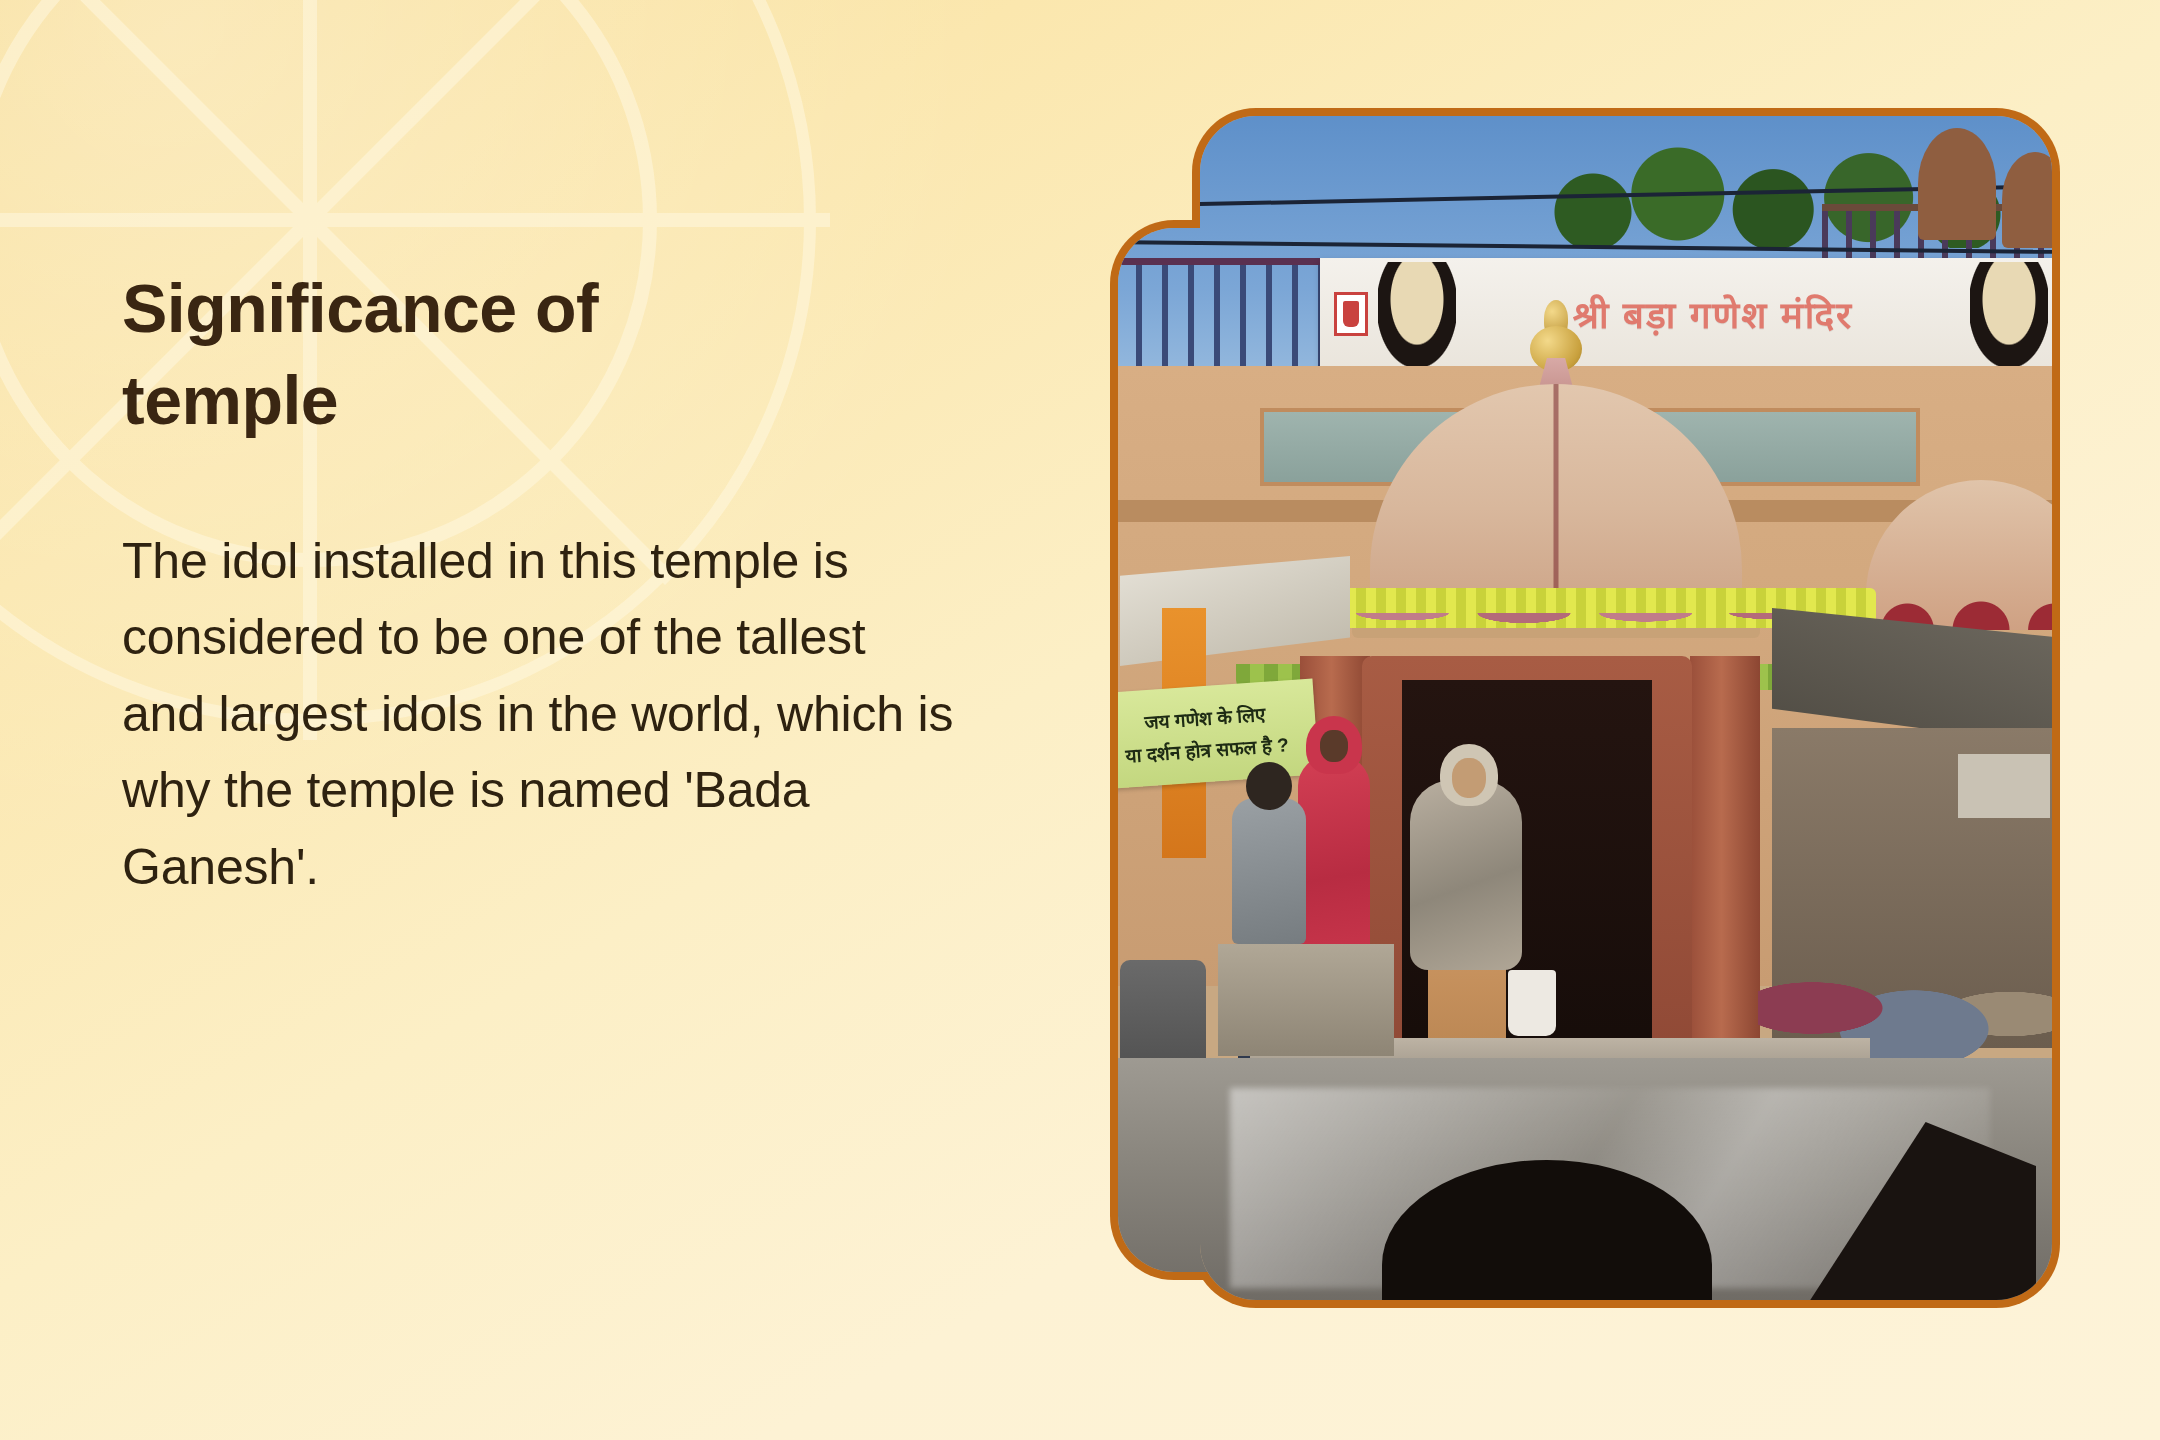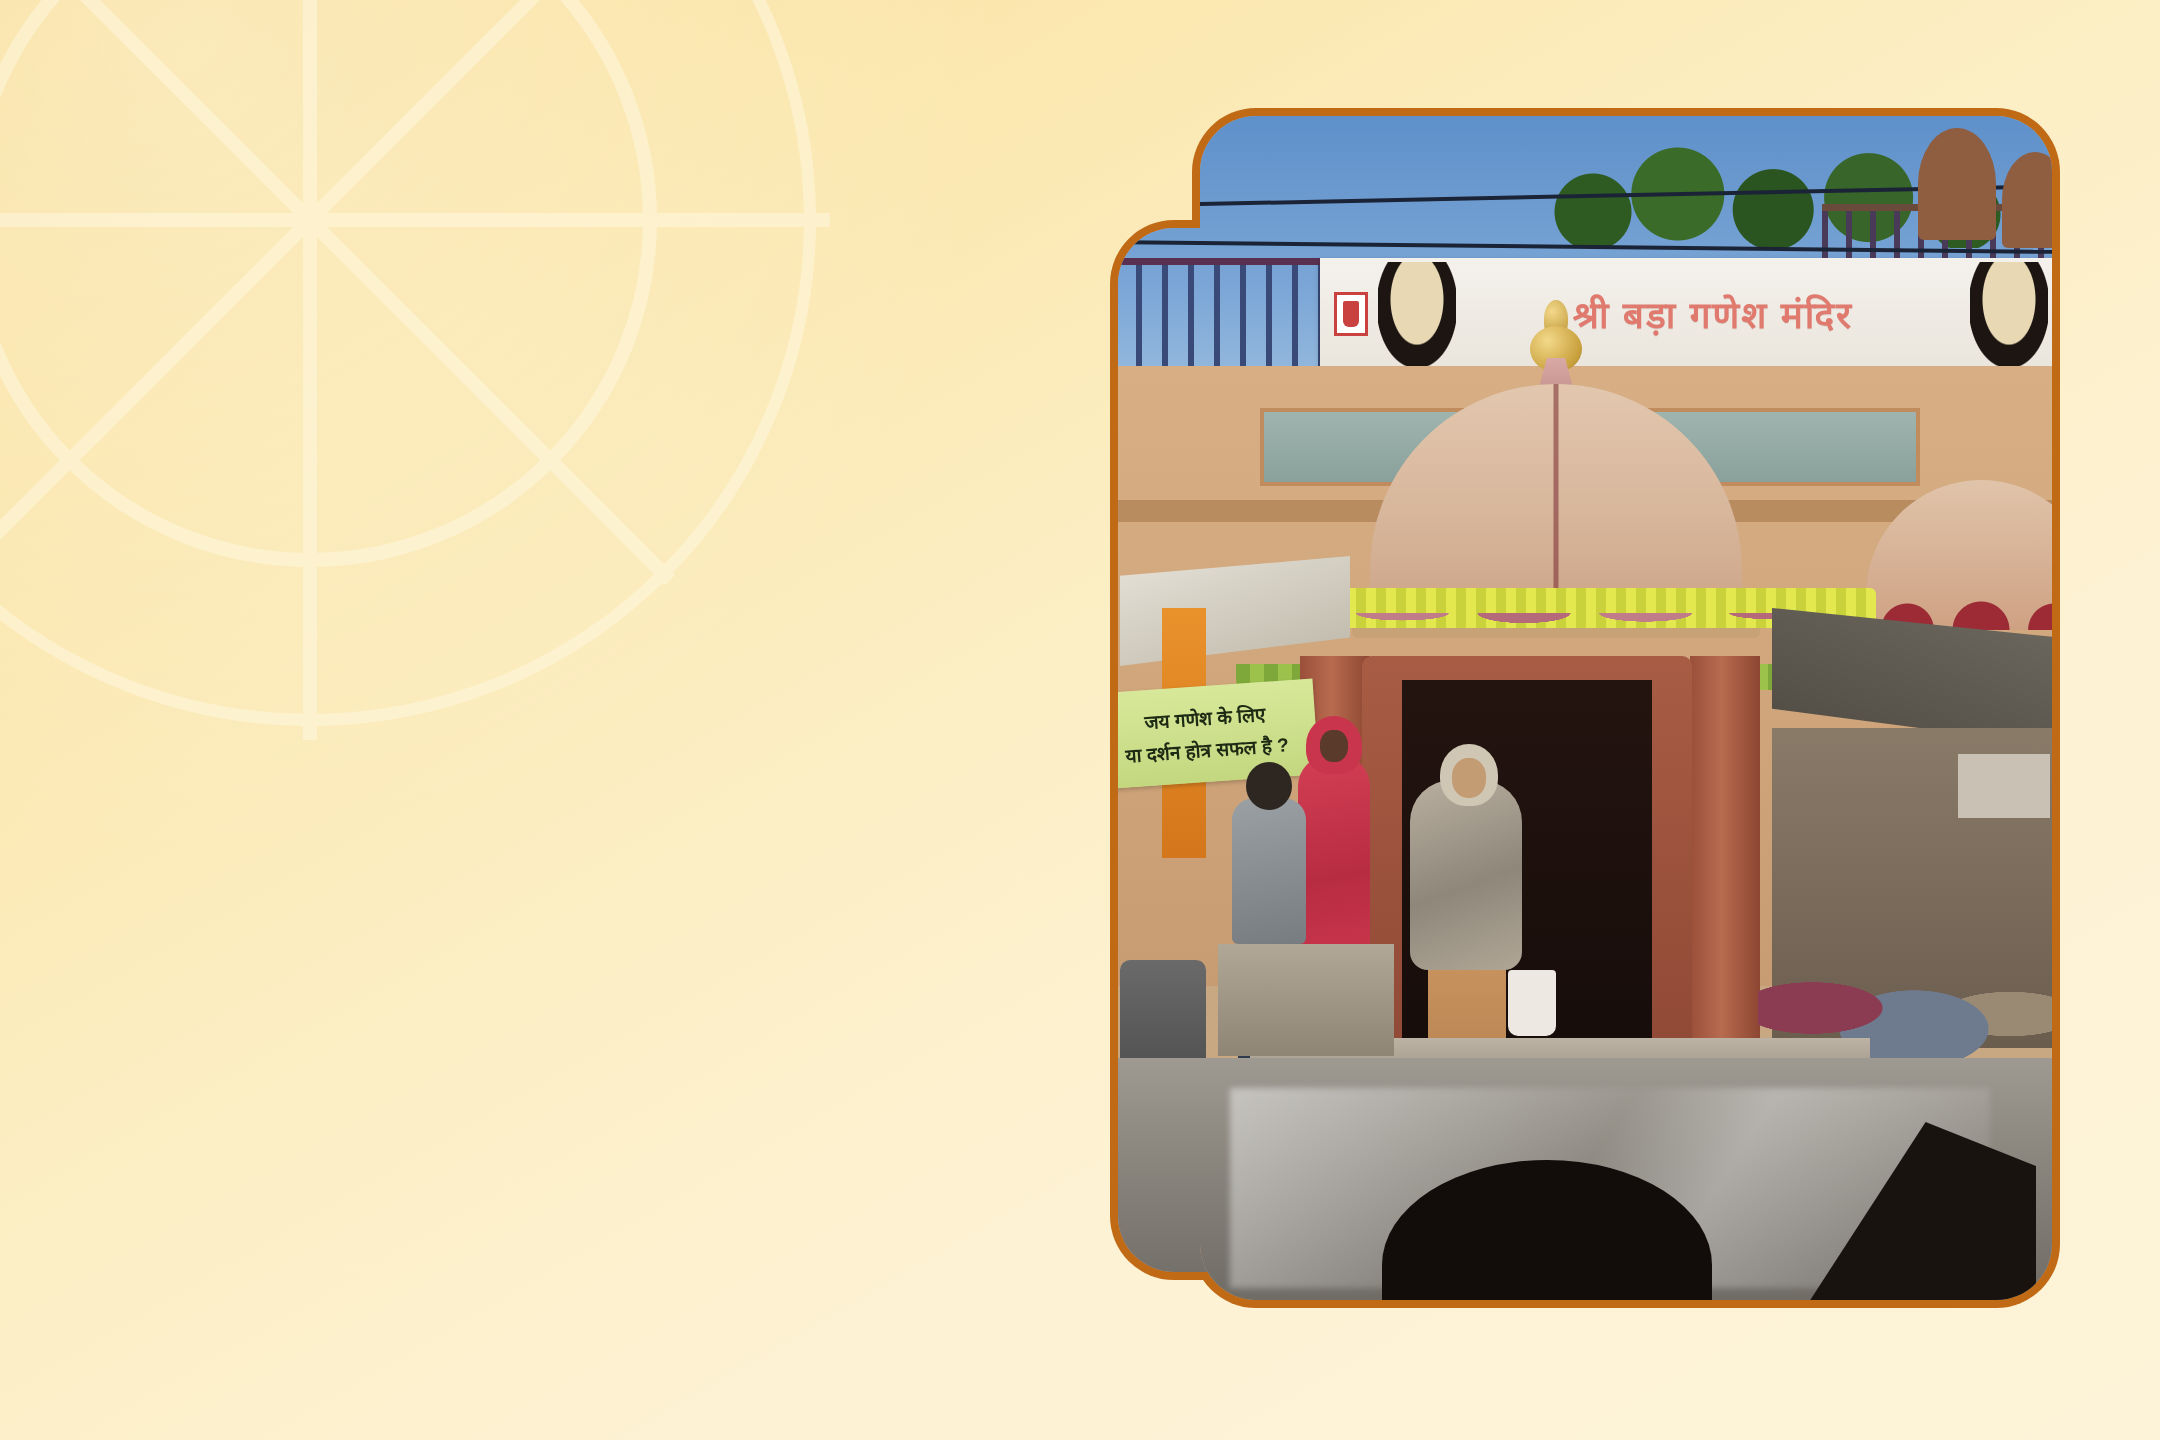--- a/index.html
+++ b/index.html
@@ -435,20 +435,25 @@
       <line x1="280" y1="280" x2="460" y2="100"></line>
       <line x1="280" y1="280" x2="540" y2="280"></line>
       <line x1="280" y1="280" x2="460" y2="460"></line>
       <line x1="280" y1="280" x2="280" y2="540"></line>
       <line x1="280" y1="280" x2="100" y2="460"></line>
       <line x1="280" y1="280" x2="20" y2="280"></line>
       <line x1="280" y1="280" x2="100" y2="100"></line>
     </g>
   </svg>
 
+  <div id="text-col">
+    <h1 id="page-title">Significance of temple</h1>
+
+    <p id="body-paragraph">The idol installed in this temple is considered to be one of the tallest and largest idols in the world, which is why the temple is named 'Bada Ganesh'.</p>
+  </div>
 
   <div id="photo-card">
 
     <div class="frame-layer" id="frame-main"></div>
     <div class="frame-layer" id="frame-step"></div>
 
     <div class="photo-layer" id="photo-step">
       <div class="pic">
         <div class="scene">
           <div class="sky"></div>

